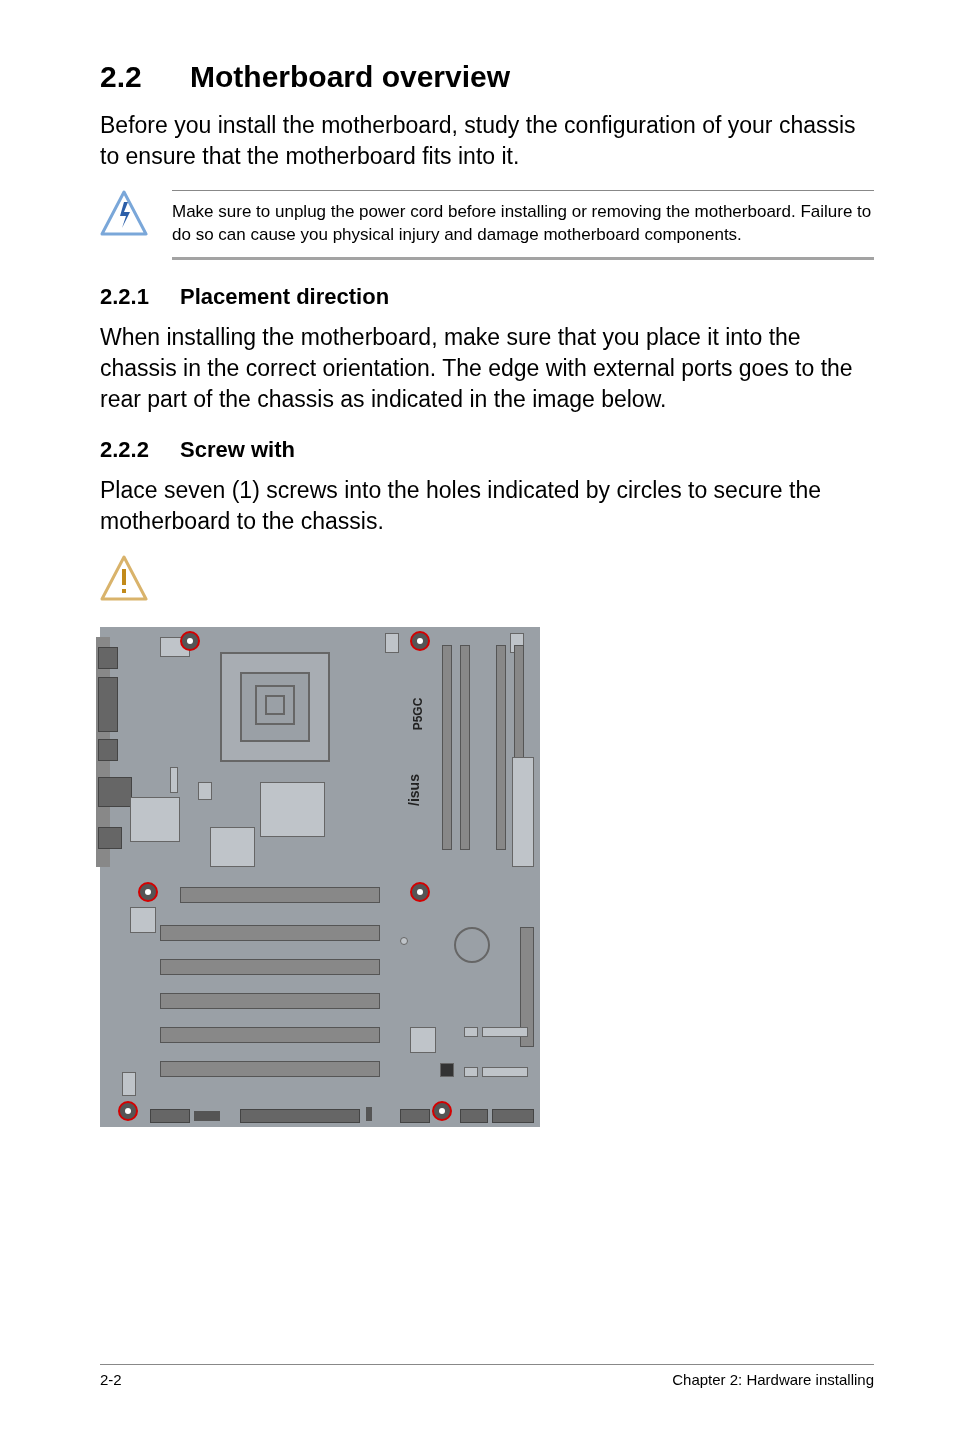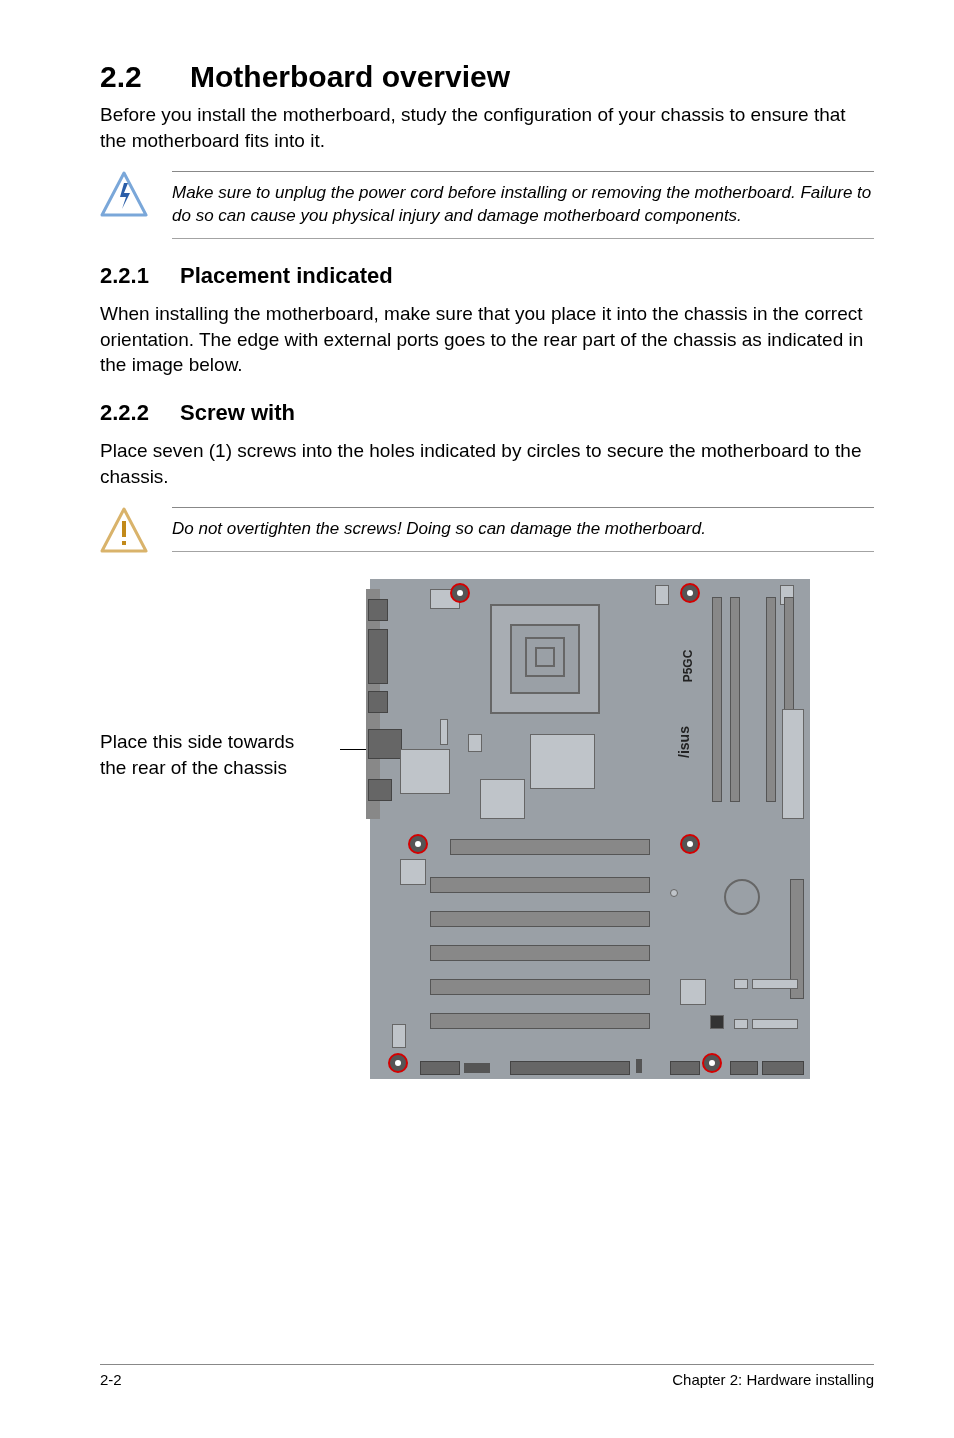--- a/index.html
+++ b/index.html
@@ -5,35 +5,34 @@
   * { box-sizing: border-box; margin: 0; padding: 0; }
   body {
     font-family: Arial, Helvetica, sans-serif;
     width: 954px;
     height: 1438px;
     background: #fff;
     color: #000;
     position: relative;
     padding: 60px 80px 0 100px;
   }
-  h1 { font-size: 30px; font-weight: bold; margin-bottom: 8px; }
+  h1 { font-size: 30px; font-weight: bold; margin-bottom: 16px; }
   h1 .secnum { display: inline-block; width: 90px; }
-  p.body { font-size: 19px; line-height: 1.35; margin-bottom: 18px; }
+  p.body { font-size: 23px; line-height: 1.35; margin-bottom: 18px; }
   .callout {
     display: flex;
     align-items: flex-start;
     gap: 24px;
     margin: 8px 0 24px 0;
   }
   .callout .rule-wrap {
     flex: 1;
     border-top: 1px solid #888;
-    border-bottom: 1px solid #a3a3a3;
+    border-bottom: 3px solid #a3a3a3;
     padding: 10px 0;
-    font-style: italic;
   }
   .callout p { font-size: 17px; line-height: 1.35; }
   .icon-box { width: 48px; height: 48px; flex: 0 0 48px; }
   h2 { font-size: 22px; font-weight: bold; margin: 22px 0 12px 0; }
   h2 .secnum { display: inline-block; width: 80px; }
 
   .diagram-area {
     margin-top: 22px;
     display: flex;
     align-items: flex-start;
@@ -131,48 +130,40 @@
       <polygon points="24,2 46,44 2,44" fill="none" stroke="#7aa7d9" stroke-width="3" stroke-linejoin="round"></polygon>
       <polygon points="24,12 20,26 26,26 22,38 30,22 24,22 28,12" fill="#2b5ea8"></polygon>
     </svg>
   </div>
   <div class="rule-wrap">
     <p>Make sure to unplug the power cord before installing or removing the motherboard. Failure to do so can cause you physical injury and damage motherboard components.</p>
   </div>
 </div>
 
 <h2>
-  <span class="secnum">2.2.1</span><span>Placement indicated</span>
+  <span class="secnum">2.2.1</span><span>Placement direction</span>
 </h2>
 <p class="body">When installing the motherboard, make sure that you place it into the chassis in the correct orientation. The edge with external ports goes to the rear part of the chassis as indicated in the image below.</p>
 
 <h2>
   <span class="secnum">2.2.2</span><span>Screw with</span>
 </h2>
 <p class="body">Place seven (1) screws into the holes indicated by circles to secure the motherboard to the chassis.</p>
 
 <div class="callout">
   <div class="icon-box">
     <svg viewBox="0 0 48 48" width="48" height="48">
       <polygon points="24,2 46,44 2,44" fill="none" stroke="#d9b36b" stroke-width="3" stroke-linejoin="round"></polygon>
       <rect x="22" y="14" width="4" height="16" fill="#c28a1a"></rect>
       <rect x="22" y="34" width="4" height="4" fill="#c28a1a"></rect>
     </svg>
   </div>
-  <div class="rule-wrap">
-    <p>Do not overtighten the screws! Doing so can damage the motherboard.</p>
-  </div>
 </div>
 
 <div class="diagram-area">
-  <div class="diagram-caption">
-    <span>Place this side towards</span><br>
-    <span>the rear of the chassis</span>
-    <div class="leader"></div>
-  </div>
 
   <div class="board">
 
     <div class="io-edge"></div>
     <div class="io-port" style="top:20px;height:22px"></div>
     <div class="io-port" style="top:50px;height:55px"></div>
     <div class="io-port" style="top:112px;height:22px"></div>
     <div class="io-port" style="top:150px;height:30px;width:34px"></div>
     <div class="io-port" style="top:200px;height:22px;width:24px"></div>
 

